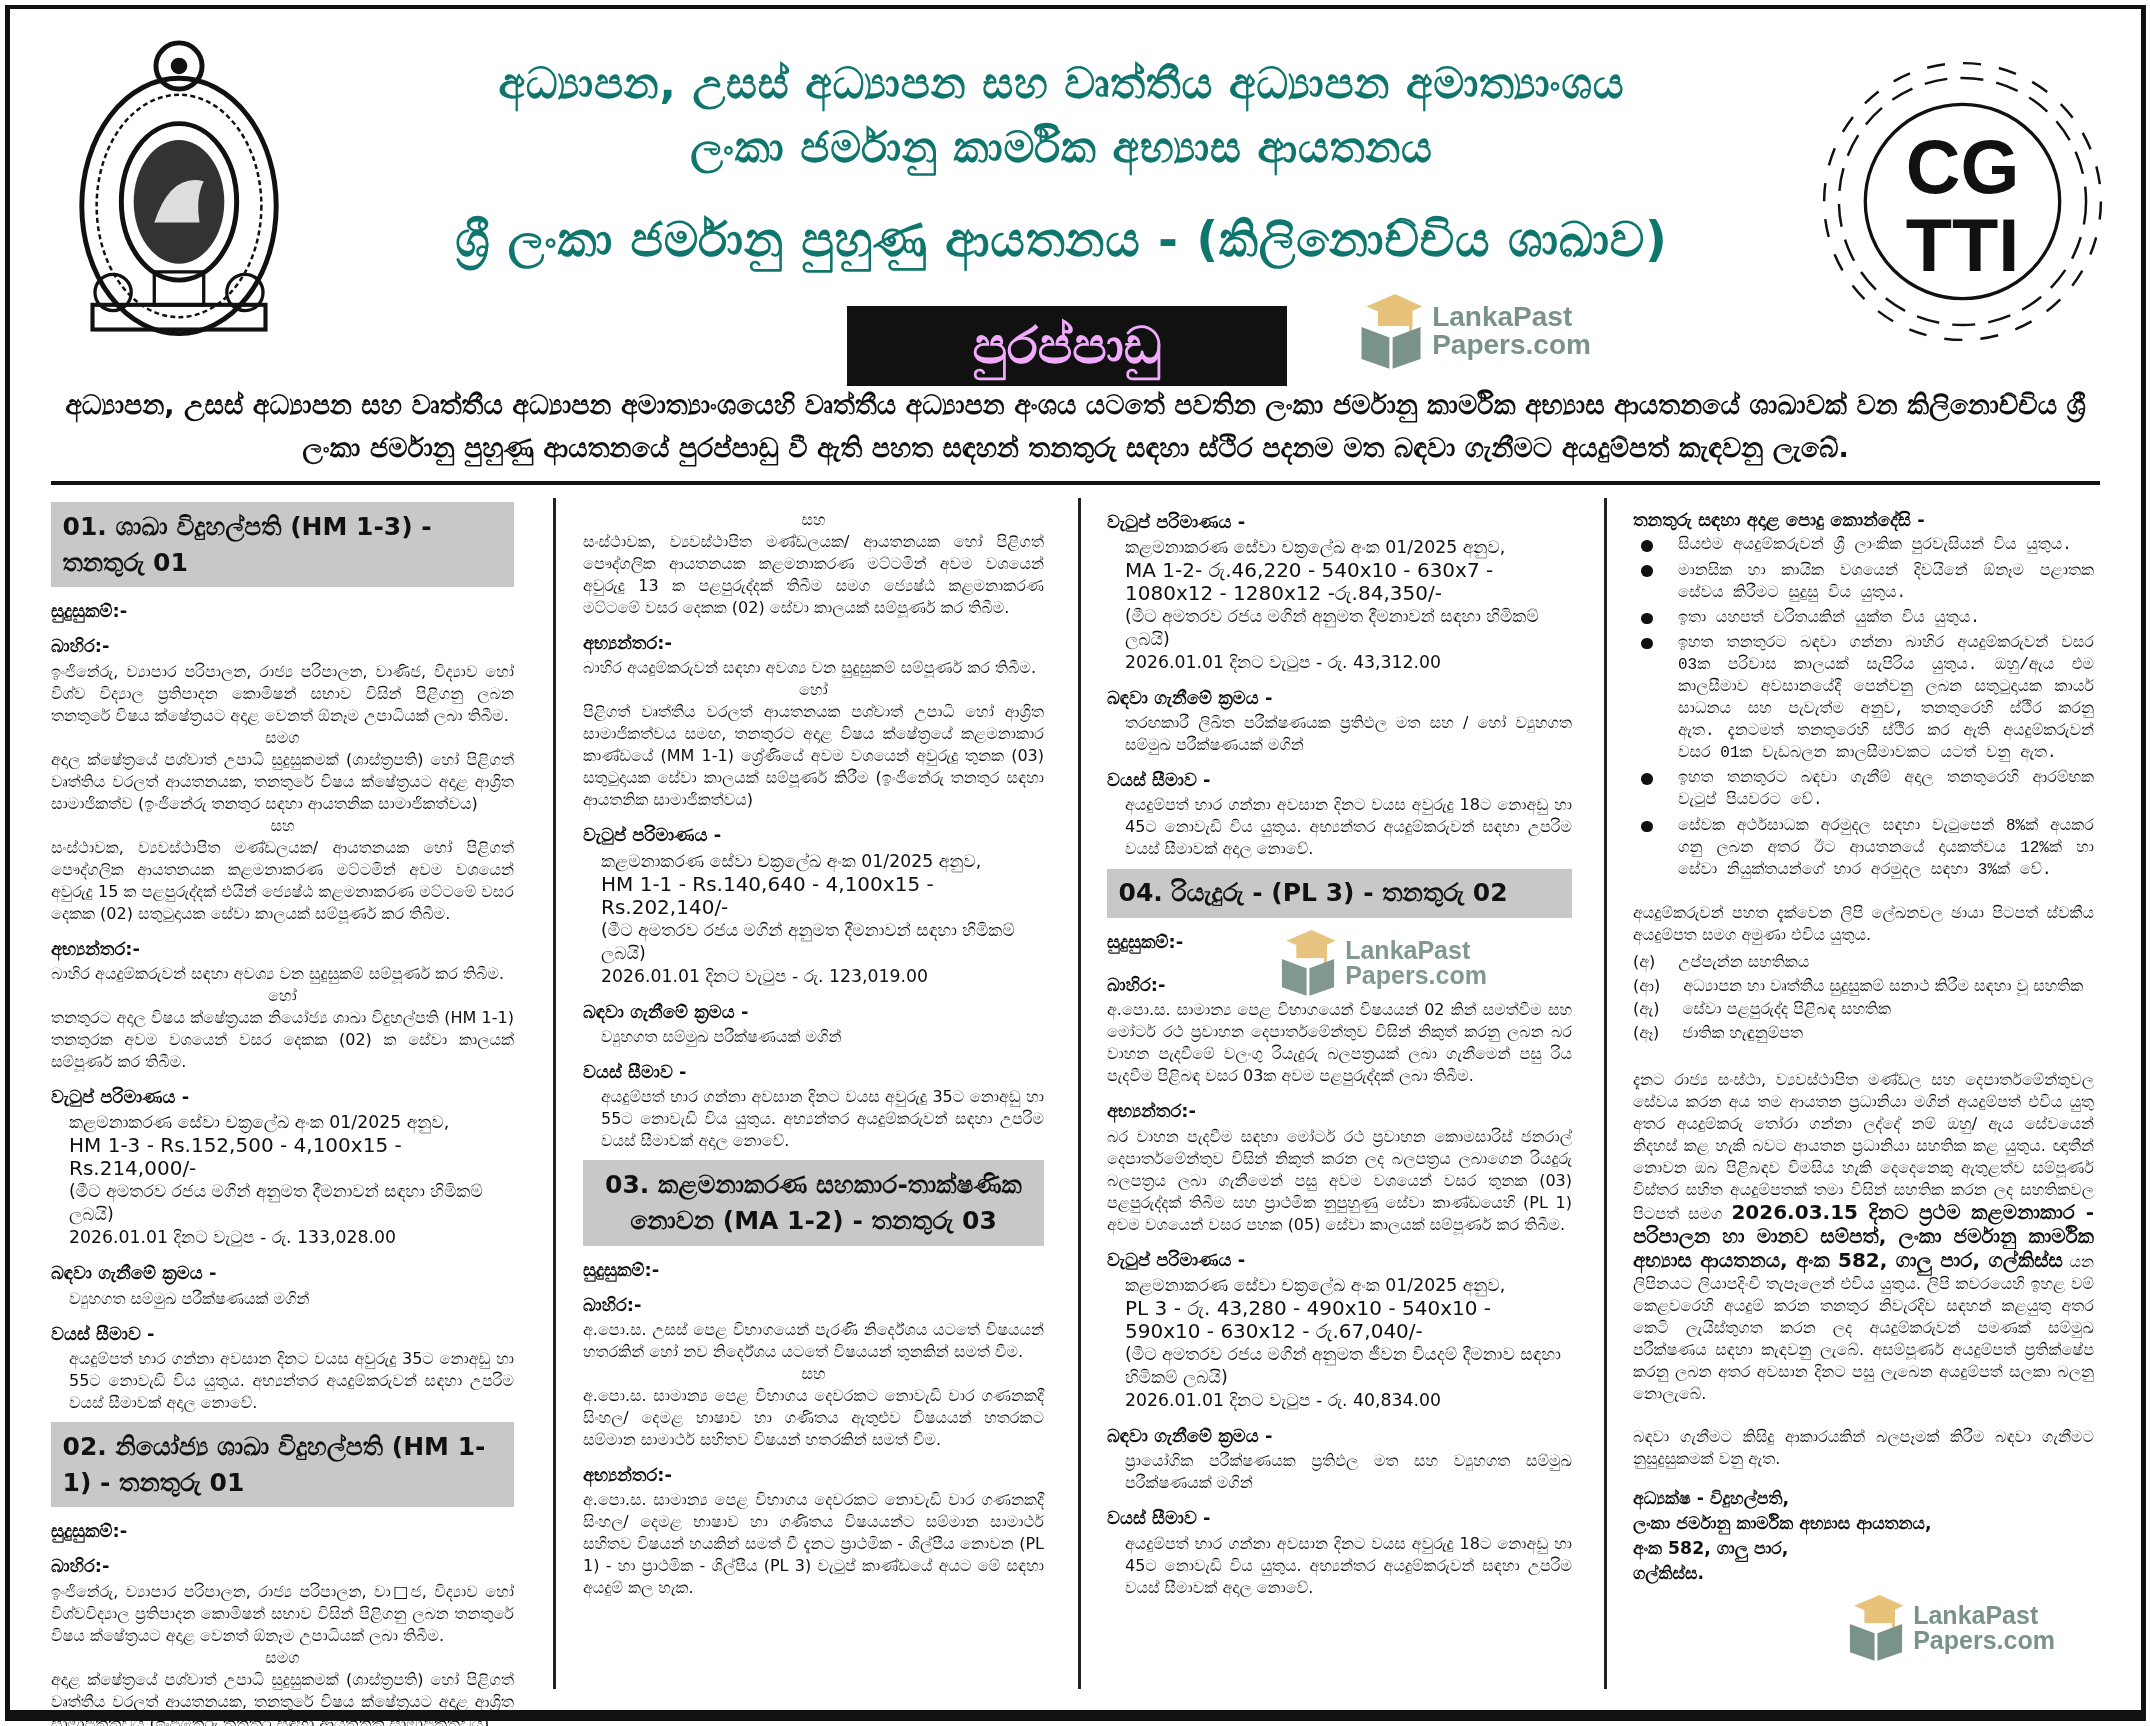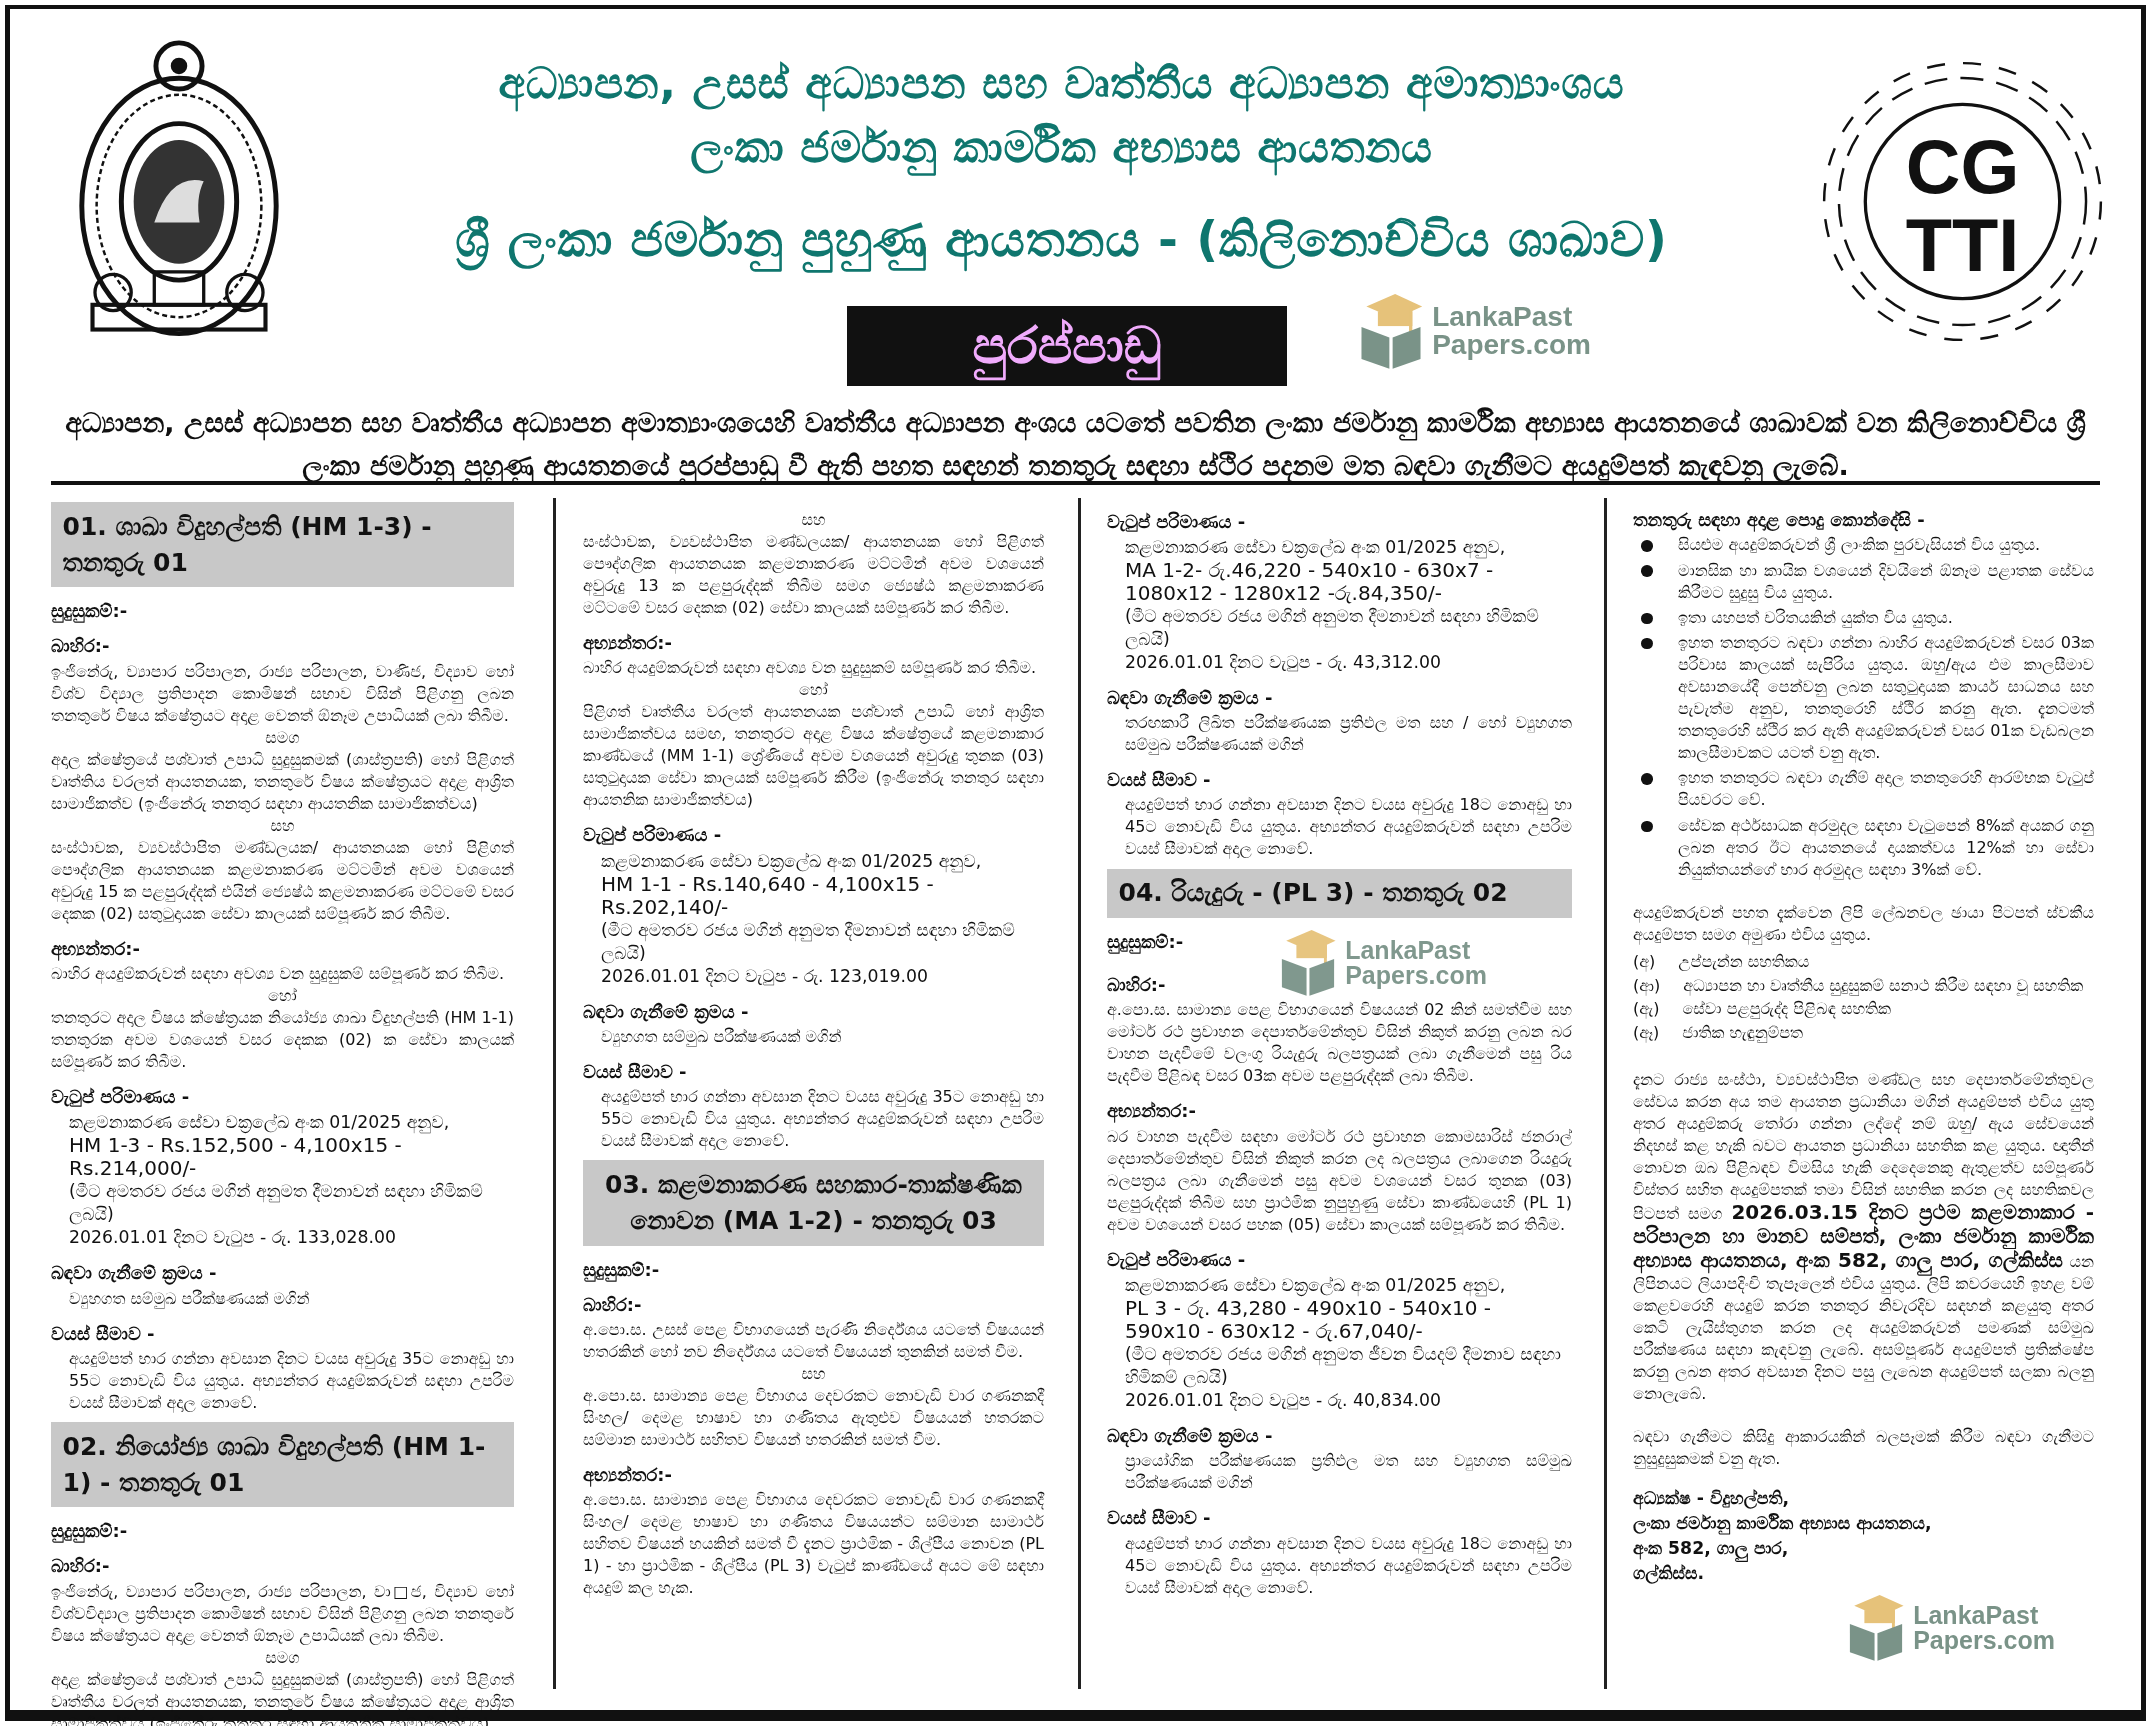--- a/index.html
+++ b/index.html
@@ -8,36 +8,36 @@
   
   .emblem{position:absolute;left:76px;top:33px;width:206px;height:313px;}
   .ctti{position:absolute;left:1806px;top:45px;width:313px;height:313px;}
   .title-line{position:absolute;left:313px;width:1497px;text-align:center;font-weight:bold;color:#0f766e;letter-spacing:0.8px;}
   .t1{top:58px;font-size:43px;}
   .t2{top:122px;font-size:43px;}
   .t3{top:211px;font-size:48px;}
   .notice-box{position:absolute;left:847px;top:306px;width:440px;height:80px;background:#111;color:#f0abfc;font-size:51px;font-weight:bold;display:flex;align-items:center;justify-content:center;}
   .wm{position:absolute;display:flex;align-items:center;gap:8.2px;}
   .wm .wm-text{color:#7a9388;font-family:"Liberation Sans",sans-serif;font-weight:bold;line-height:1.0;}
-  .intro{position:absolute;left:49px;top:401px;width:2053px;text-align:center;font-size:27px;font-weight:bold;line-height:43px;}
+  .intro{position:absolute;left:49px;top:383px;width:2053px;text-align:center;font-size:27px;font-weight:bold;line-height:43px;}
   .rule{position:absolute;left:51px;top:481px;width:2049px;height:4.1px;background:#111;}
   
   .col{position:absolute;top:494px;bottom:25px;font-size:16px;line-height:22px;}
   .c1{left:51px;width:463px;}
   .c2{left:583px;width:461px;}
   .c3{left:1107px;width:465px;}
   .c4{left:1633px;width:461px;}
   .vline{position:absolute;top:498px;bottom:37px;width:2.5px;background:#222;}
   .sec-head{background:#c8c8c8;font-weight:bold;font-size:25px;line-height:36px;padding:6.6px 11.5px;margin:8.2px 0 13px 0;}
   .lbl{font-weight:bold;font-size:18px;margin:13px 0 3.3px 0;}
   p{margin:0;text-align:justify;}
   .center{text-align:center;}
   .ind{padding-left:18px;}
   .sal{padding-left:18px;font-size:17.3px;line-height:23px;}
-  ul.bul{margin:0 0 0 0;padding:0;list-style:none;}
+  ul.bul{margin:0 0 0 0;padding:0;list-style:none;font-family:Liberation Mono, monospace;}
   ul.bul li{position:relative;padding-left:45px;margin-bottom:3.3px;text-align:justify;}
   ul.bul li:before{content:"";position:absolute;left:8.2px;top:5.8px;width:11.5px;height:11.5px;border-radius:50%;background:#111;}
   .doc-list{margin:5px 0 0 0;padding:0;list-style:none;}
   .doc-list li{display:flex;gap:23px;margin-bottom:1.6px;}
   .bold{font-weight:bold;}
   .big{font-size:20px;}
   .sig{font-weight:bold;font-size:17.3px;line-height:25px;margin-top:16px;}
 </style>
 </head>
 <body>

